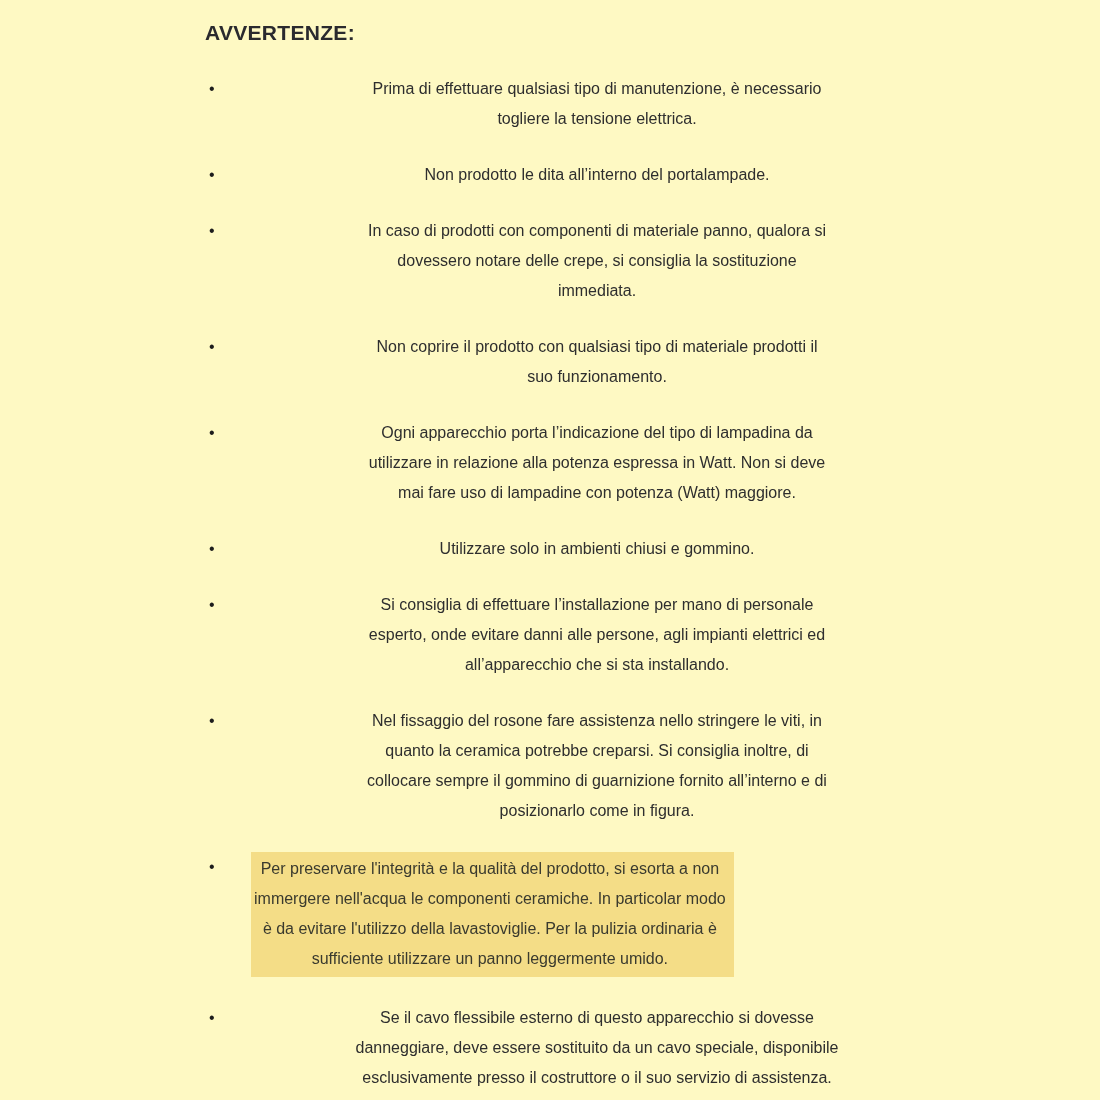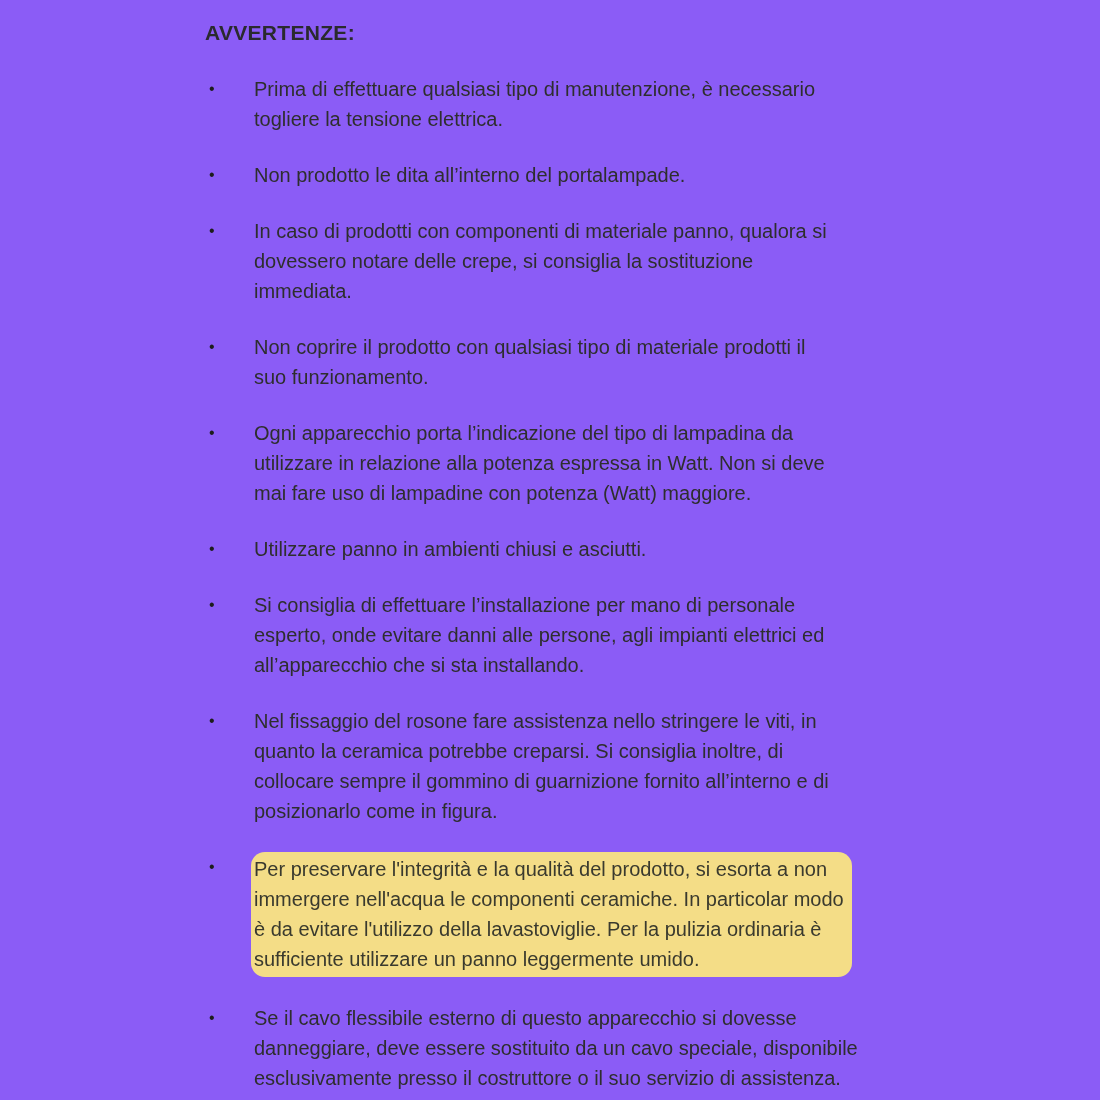--- a/index.html
+++ b/index.html
@@ -4,21 +4,21 @@
 <style>
   html, body {
     margin: 0;
     padding: 0;
     background: #ffffff;
   }
   .page {
     position: relative;
     width: 1100px;
     height: 1100px;
-    background: #8b5cf6;
+    background: #fef9c3;
     overflow: hidden;
     font-family: "Liberation Sans", "DejaVu Sans", sans-serif;
     color: #2e2e2e;
     box-sizing: border-box;
     padding: 18px 160px 8px 205px;
   }
   .doc-title {
     font-size: 21px;
     font-weight: 700;
     letter-spacing: 0.3px;
@@ -37,36 +37,37 @@
   .bullet-marker {
     flex: 0 0 45px;
     font-size: 16px;
     line-height: 30px;
     color: #1d1d1d;
     text-align: left;
     padding-left: 4px;
   }
   .bullet-text {
     flex: 1 1 auto;
-    font-size: 20px;
+    font-size: 16px;
     line-height: 30px;
     white-space: pre-line;
     color: #2e2e2e;
     max-width: 700px;
+    text-align: center;
   }
   .bullet-text.highlighted {
     display: inline;
     align-self: flex-start;
     flex: 0 1 auto;
     background: #f4dd87;
     -webkit-box-decoration-break: clone;
     box-decoration-break: clone;
     padding: 2px 8px 3px 3px;
     margin-left: -3px;
-    border-radius: 14px;
+    border-radius: 0;
     color: #3a3a2e;
   }
 </style>
 </head>
 <body>
 
 <div class="page">
 
   <div class="doc-title">AVVERTENZE:</div>
 
@@ -98,21 +99,21 @@
 
     <div class="bullet-item">
       <span class="bullet-marker">•</span>
       <span class="bullet-text">Ogni apparecchio porta l’indicazione del tipo di lampadina da
 utilizzare in relazione alla potenza espressa in Watt. Non si deve
 mai fare uso di lampadine con potenza (Watt) maggiore.</span>
     </div>
 
     <div class="bullet-item">
       <span class="bullet-marker">•</span>
-      <span class="bullet-text">Utilizzare panno in ambienti chiusi e asciutti.</span>
+      <span class="bullet-text">Utilizzare solo in ambienti chiusi e gommino.</span>
     </div>
 
     <div class="bullet-item">
       <span class="bullet-marker">•</span>
       <span class="bullet-text">Si consiglia di effettuare l’installazione per mano di personale
 esperto, onde evitare danni alle persone, agli impianti elettrici ed
 all’apparecchio che si sta installando.</span>
     </div>
 
     <div class="bullet-item">

